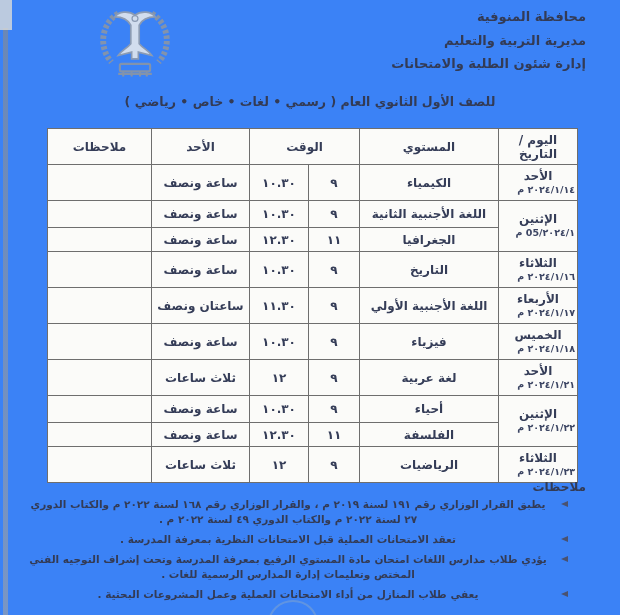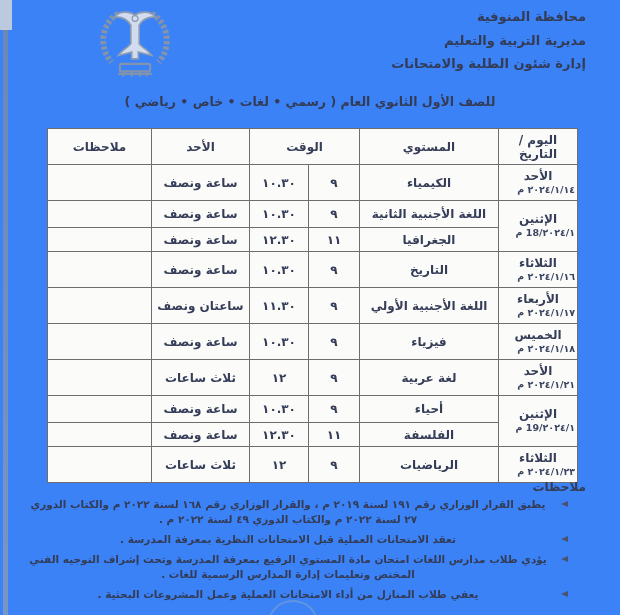--- a/index.html
+++ b/index.html
@@ -156,21 +156,21 @@
             </td>
             <td class="subject">الكيمياء</td>
             <td class="num">٩</td>
             <td class="num">١٠.٣٠</td>
             <td class="duration-cell">ساعة ونصف</td>
             <td class="notes-cell"></td>
           </tr>
           <tr class="sub-first">
             <td class="day-cell" rowspan="2">
               <div class="day-name">الإثنين</div>
-              <div class="day-date">٢٠٢٤/١/18 م</div>
+              <div class="day-date">٢٠٢٤/١/05 م</div>
             </td>
             <td class="subject">اللغة الأجنبية الثانية</td>
             <td class="num">٩</td>
             <td class="num">١٠.٣٠</td>
             <td class="duration-cell">ساعة ونصف</td>
             <td class="notes-cell"></td>
           </tr>
           <tr class="sub-rest">
             <td class="subject">الجغرافيا</td>
             <td class="num">١١</td>
@@ -218,21 +218,21 @@
             </td>
             <td class="subject">لغة عربية</td>
             <td class="num">٩</td>
             <td class="num">١٢</td>
             <td class="duration-cell">ثلاث ساعات</td>
             <td class="notes-cell"></td>
           </tr>
           <tr class="sub-first">
             <td class="day-cell" rowspan="2">
               <div class="day-name">الإثنين</div>
-              <div class="day-date">٢٠٢٤/١/19 م</div>
+              <div class="day-date">٢٠٢٤/١/٢٢ م</div>
             </td>
             <td class="subject">أحياء</td>
             <td class="num">٩</td>
             <td class="num">١٠.٣٠</td>
             <td class="duration-cell">ساعة ونصف</td>
             <td class="notes-cell"></td>
           </tr>
           <tr class="sub-rest">
             <td class="subject">الفلسفة</td>
             <td class="num">١١</td>

